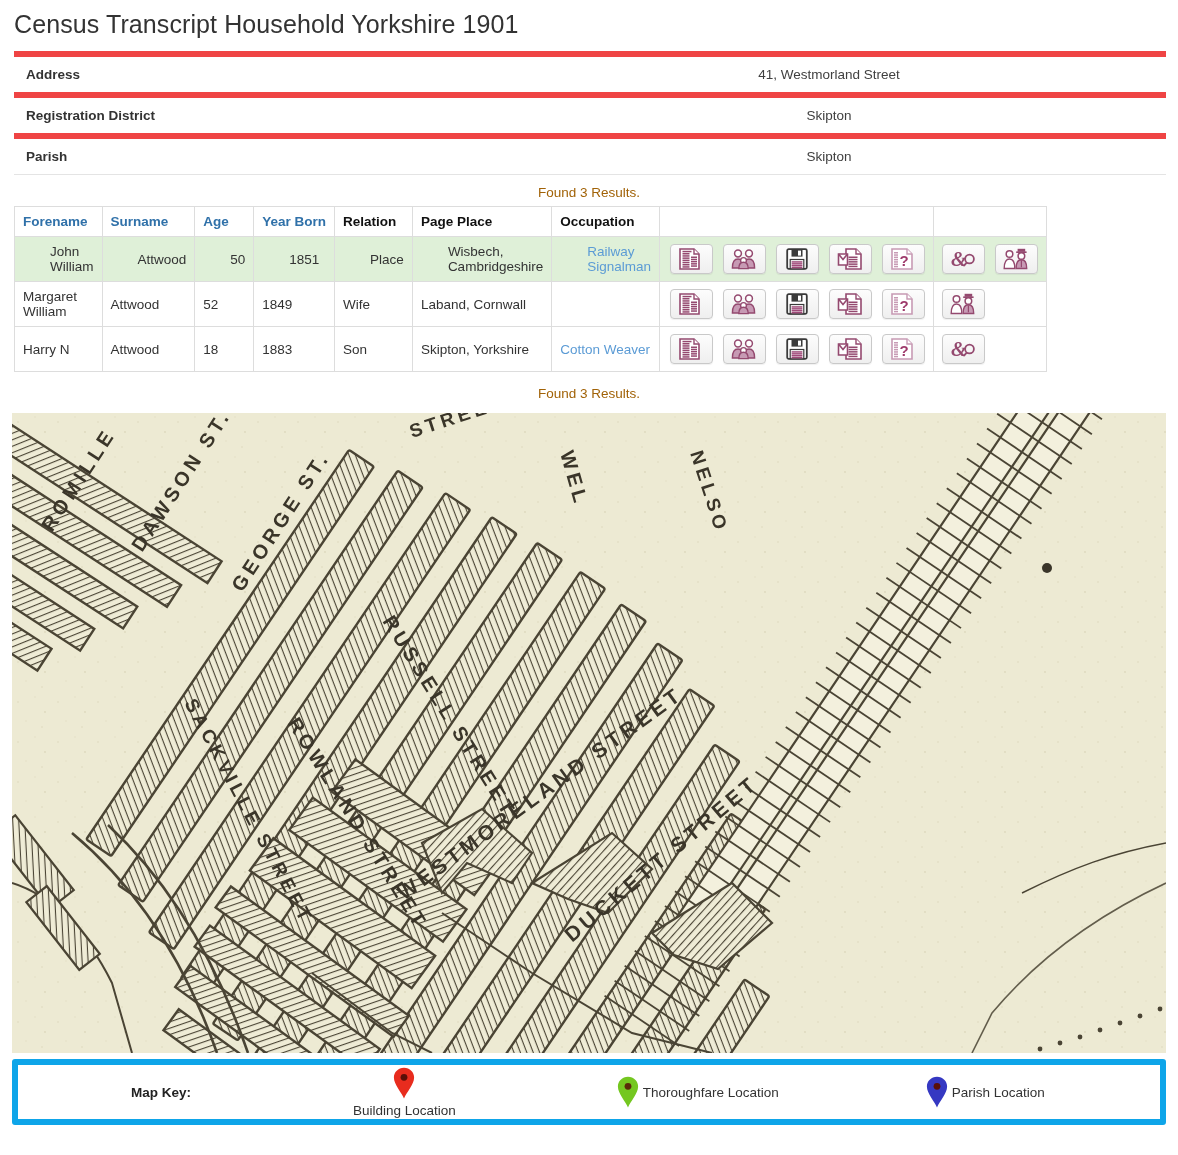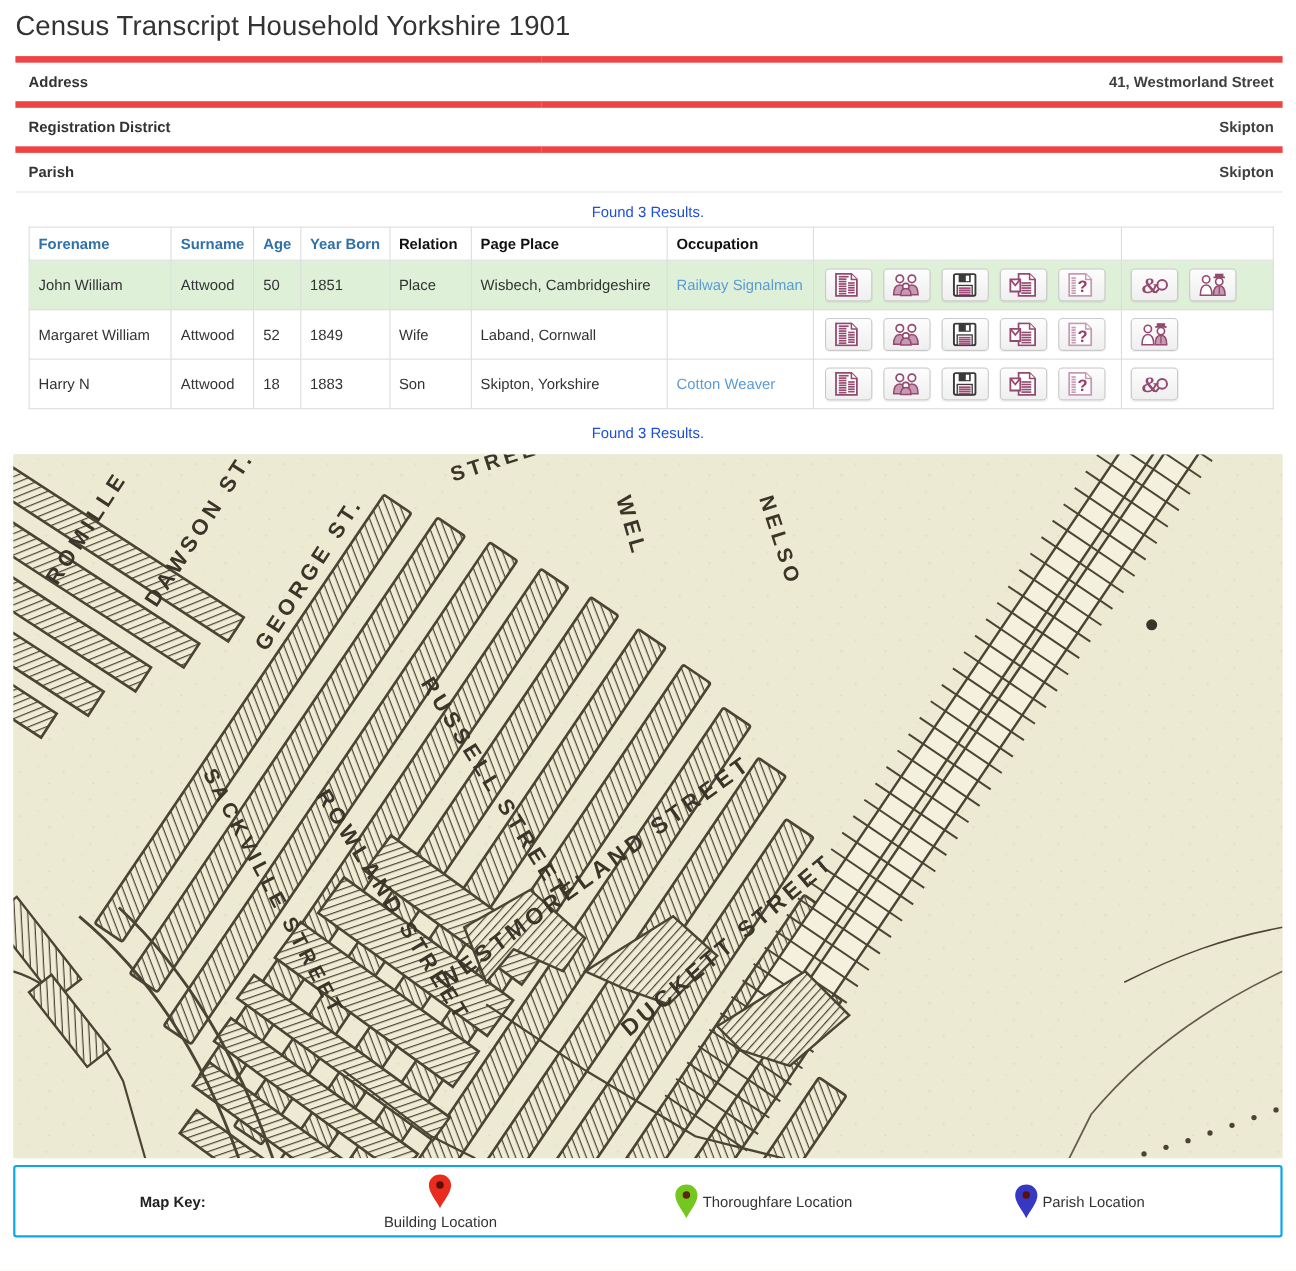--- a/index.html
+++ b/index.html
@@ -36,63 +36,61 @@
   .summary-table tr:last-child { border-bottom: 1px solid #e4e4e4; }
   .summary-table th {
     text-align: left;
     font-weight: bold;
     color: #333333;
     padding: 10px 8px 10px 12px;
     width: 478px;
     vertical-align: middle;
   }
   .summary-table td {
-    text-align: right;
+    text-align: center;
     color: #404040;
     padding: 10px 8px;
     vertical-align: middle;
-    font-weight: bold;
   }
 
   
   .found-caption {
     text-align: center;
     font-size: 13.5px;
-    color: #1d4ed8;
+    color: #a16207;
     padding: 10px 0 6px 0;
   }
   .found-caption.bottom { padding: 14px 0 12px 0; }
 
   
   .results-wrap { padding: 0 14px; }
   .results-table {
-    width: 1132px;
+    width: 988px;
     border-collapse: collapse;
     font-size: 13.5px;
     background: #ffffff;
-    margin-left: 12px;
   }
   .results-table th,
   .results-table td {
     border: 1px solid #dddddd;
     padding: 7px 8px;
     text-align: left;
     vertical-align: middle;
     height: 43px;
   }
   .results-table th {
     font-weight: bold;
     color: #111111;
     white-space: nowrap;
     height: 30px;
     padding-top: 5px;
     padding-bottom: 5px;
   }
   .results-table th.sortable { color: #3071a9; }
-  .results-table tr.highlight td { background: #dff0d8; }
+  .results-table tr.highlight td { background: #dff0d8; padding-left: 35px; }
   .occ-link { color: #5b9bd5; text-decoration: none; }
 
   .col-forename { width: 138px; }
   .col-surname  { width: 75px; }
   .col-age      { width: 38px; }
   .col-yearborn { width: 78px; }
   .col-relation { width: 75px; }
   .col-birth    { width: 190px; }
   .col-occ      { width: 140px; }
   .col-actions  { width: 282px; padding-left: 10px !important; }
@@ -125,21 +123,21 @@
     background: #ecead4;
   }
   .map-canvas { position: absolute; inset: 0; }
 
   
   .map-key {
     position: relative;
     width: 1154px;
     height: 66px;
     margin: 6px 0 0 12px;
-    border: 2px solid #0ea5e9;
+    border: 6px solid #0ea5e9;
     border-radius: 3px;
     background: #ffffff;
     display: flex;
     align-items: center;
     font-size: 13.5px;
   }
   .map-key-label {
     font-weight: bold;
     color: #222222;
     margin-left: 113px;

